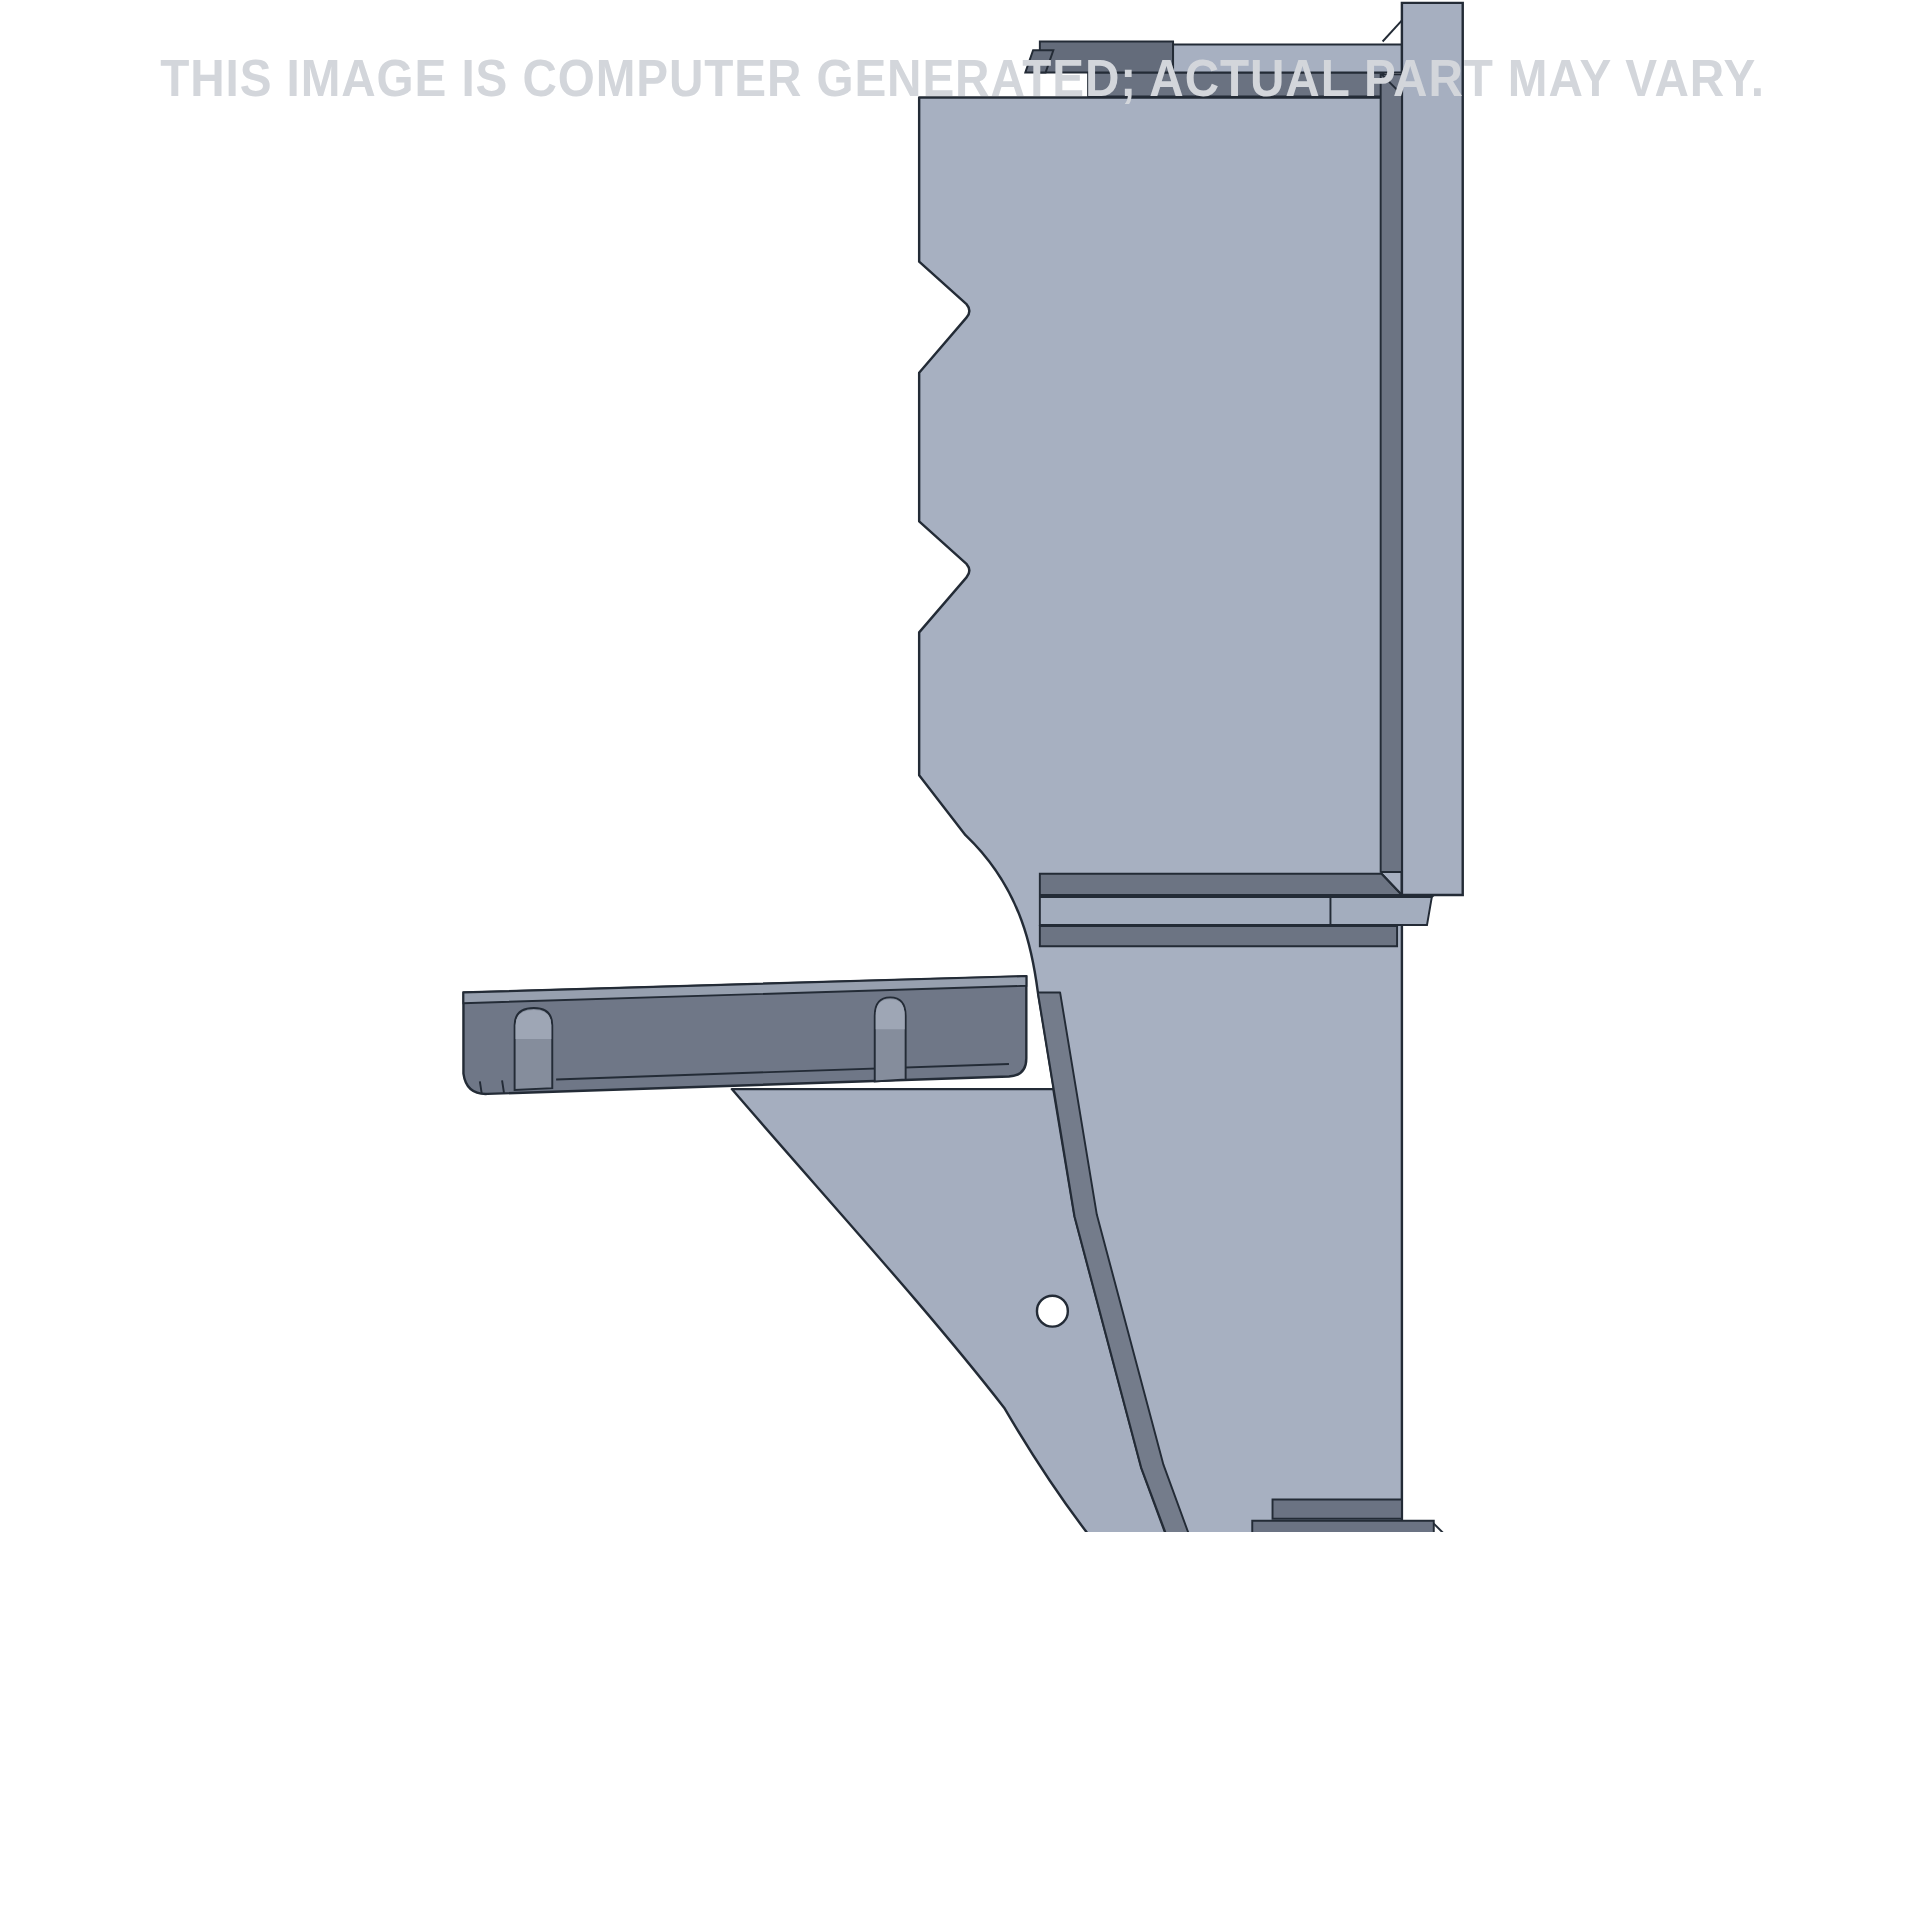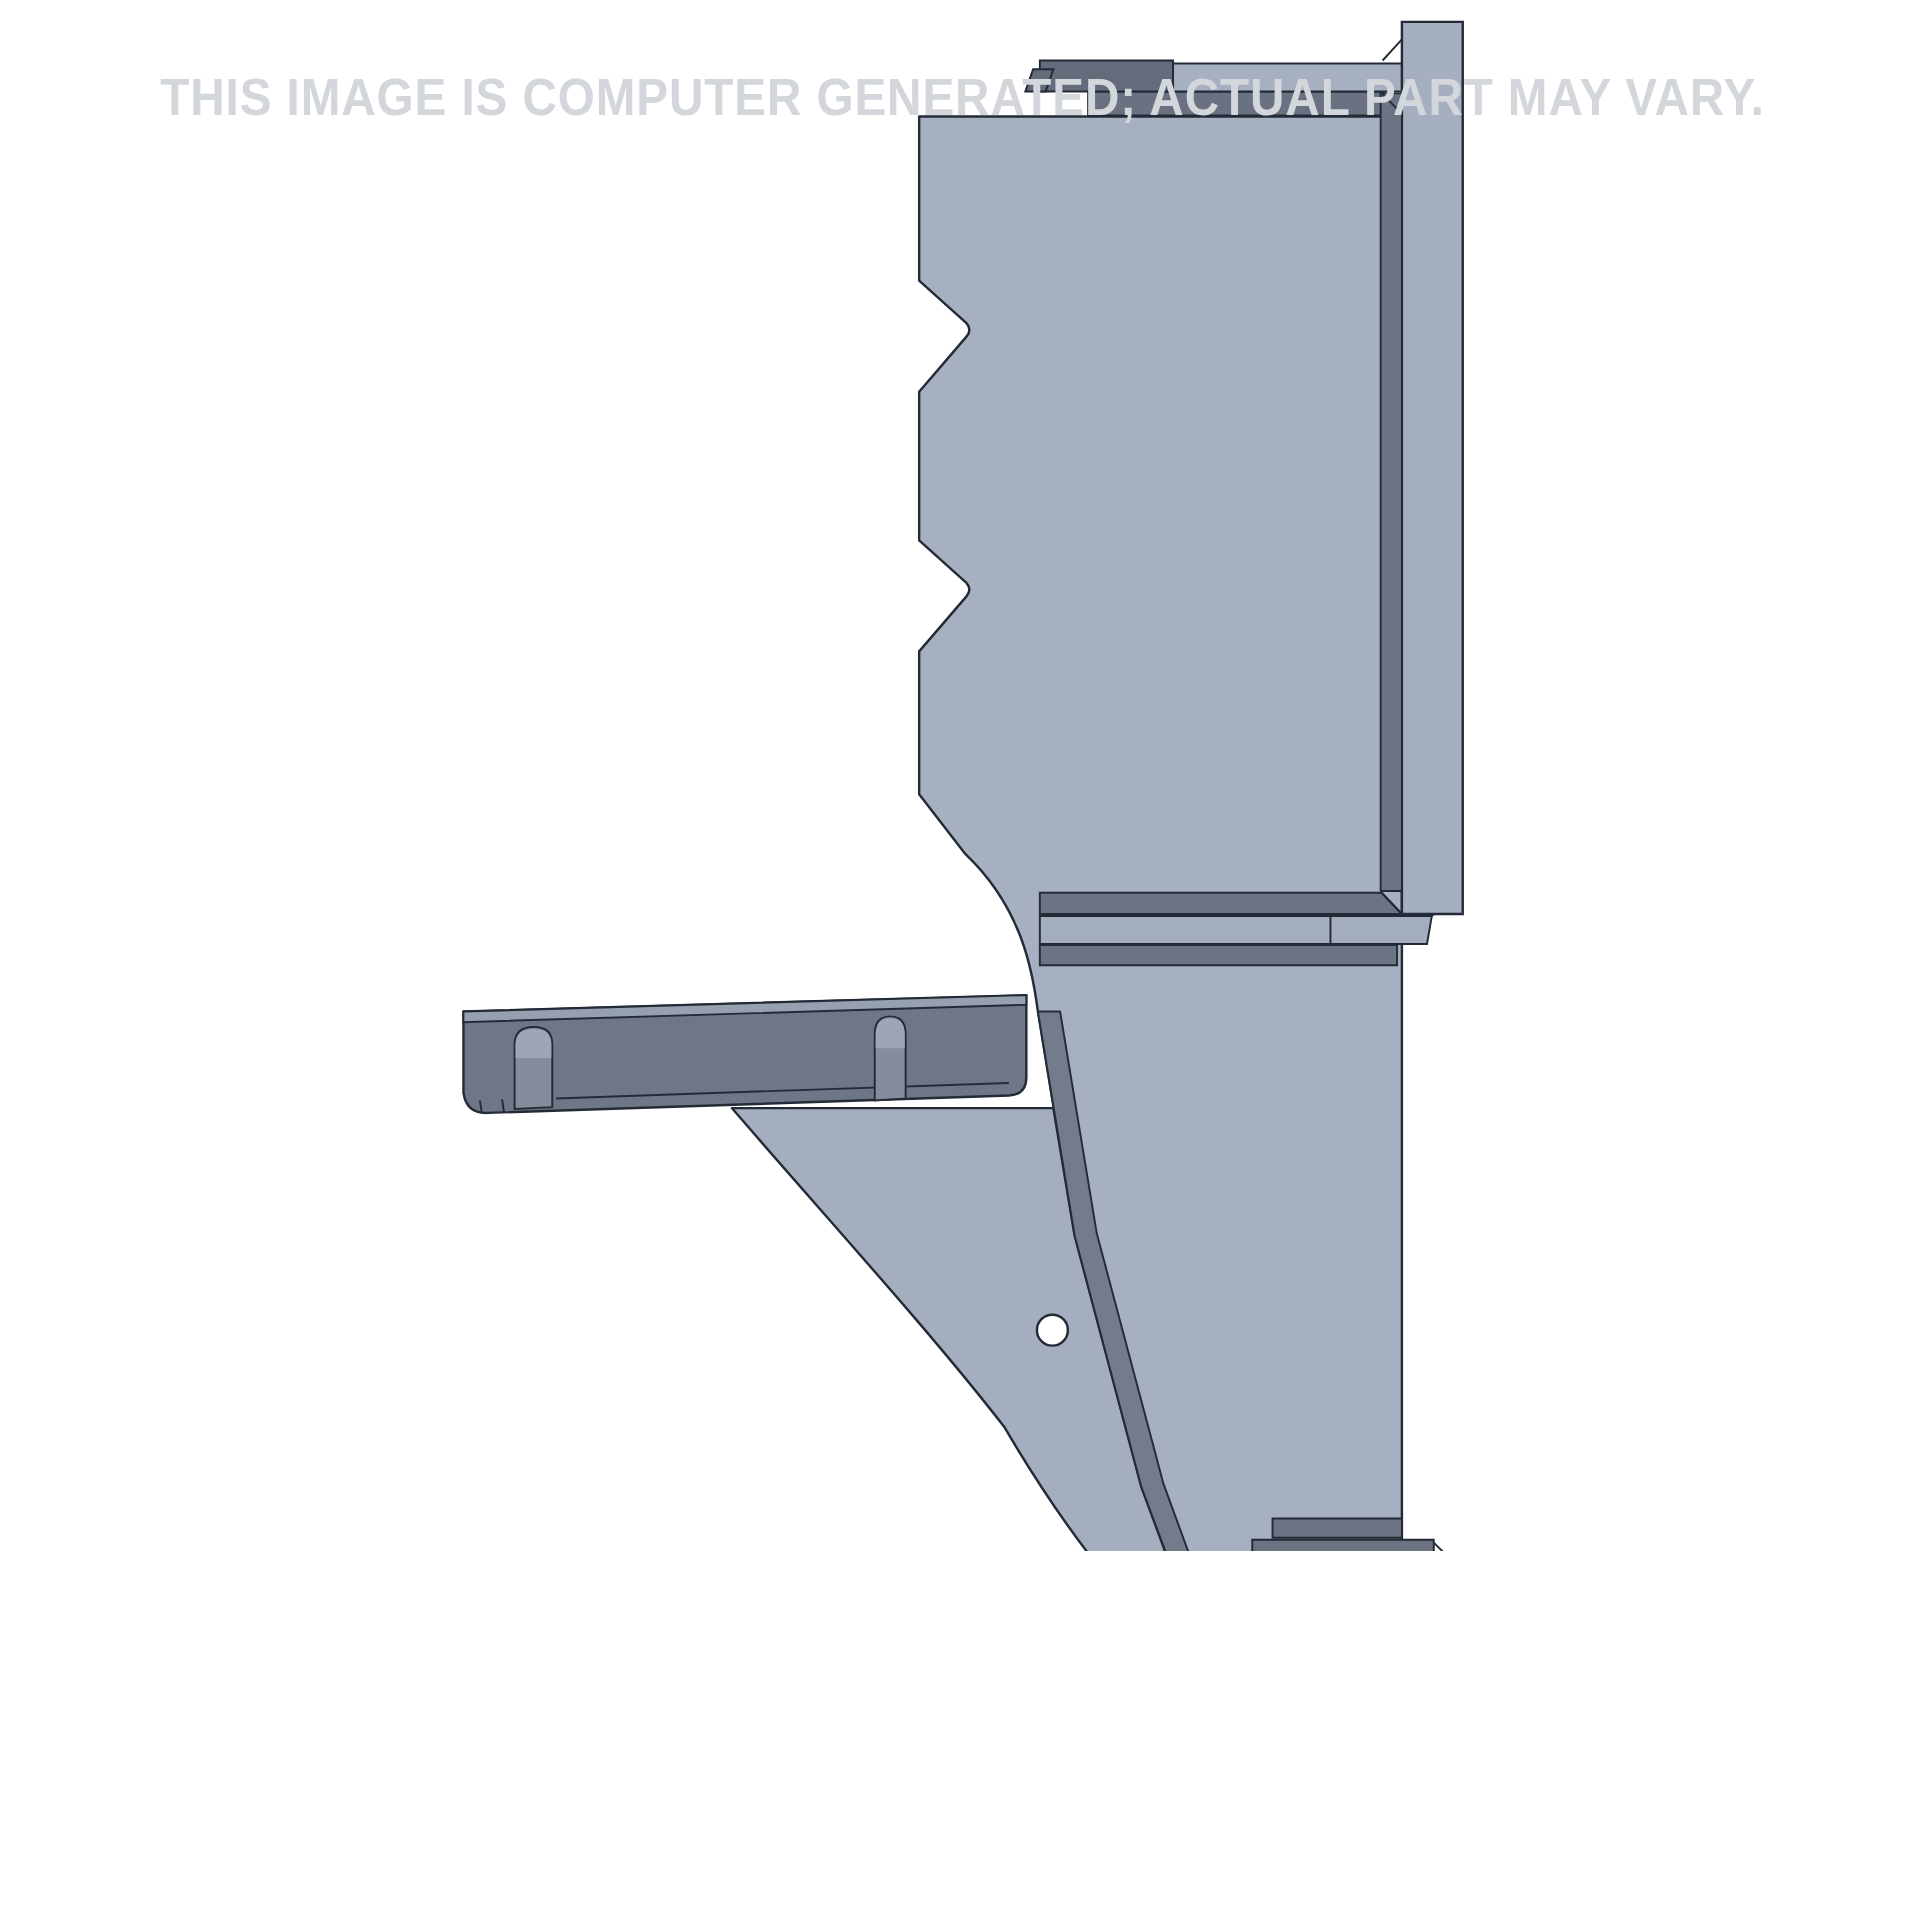--- a/index.html
+++ b/index.html
@@ -7,21 +7,20 @@
     padding: 0;
     background: #ffffff;
     font-family: "Liberation Sans", sans-serif;
   }
   .stage {
     position: relative;
     width: 1931px;
     height: 1532px;
     background: #f0abfc;
     overflow: hidden;
-    margin-top: 19px;
   }
   svg { display: block; }
   .ln { fill: none; }
   text.watermark {
     font-family: "Liberation Sans", sans-serif;
     font-weight: bold;
     font-size: 53px;
     letter-spacing: 1px;
   }
 </style>

